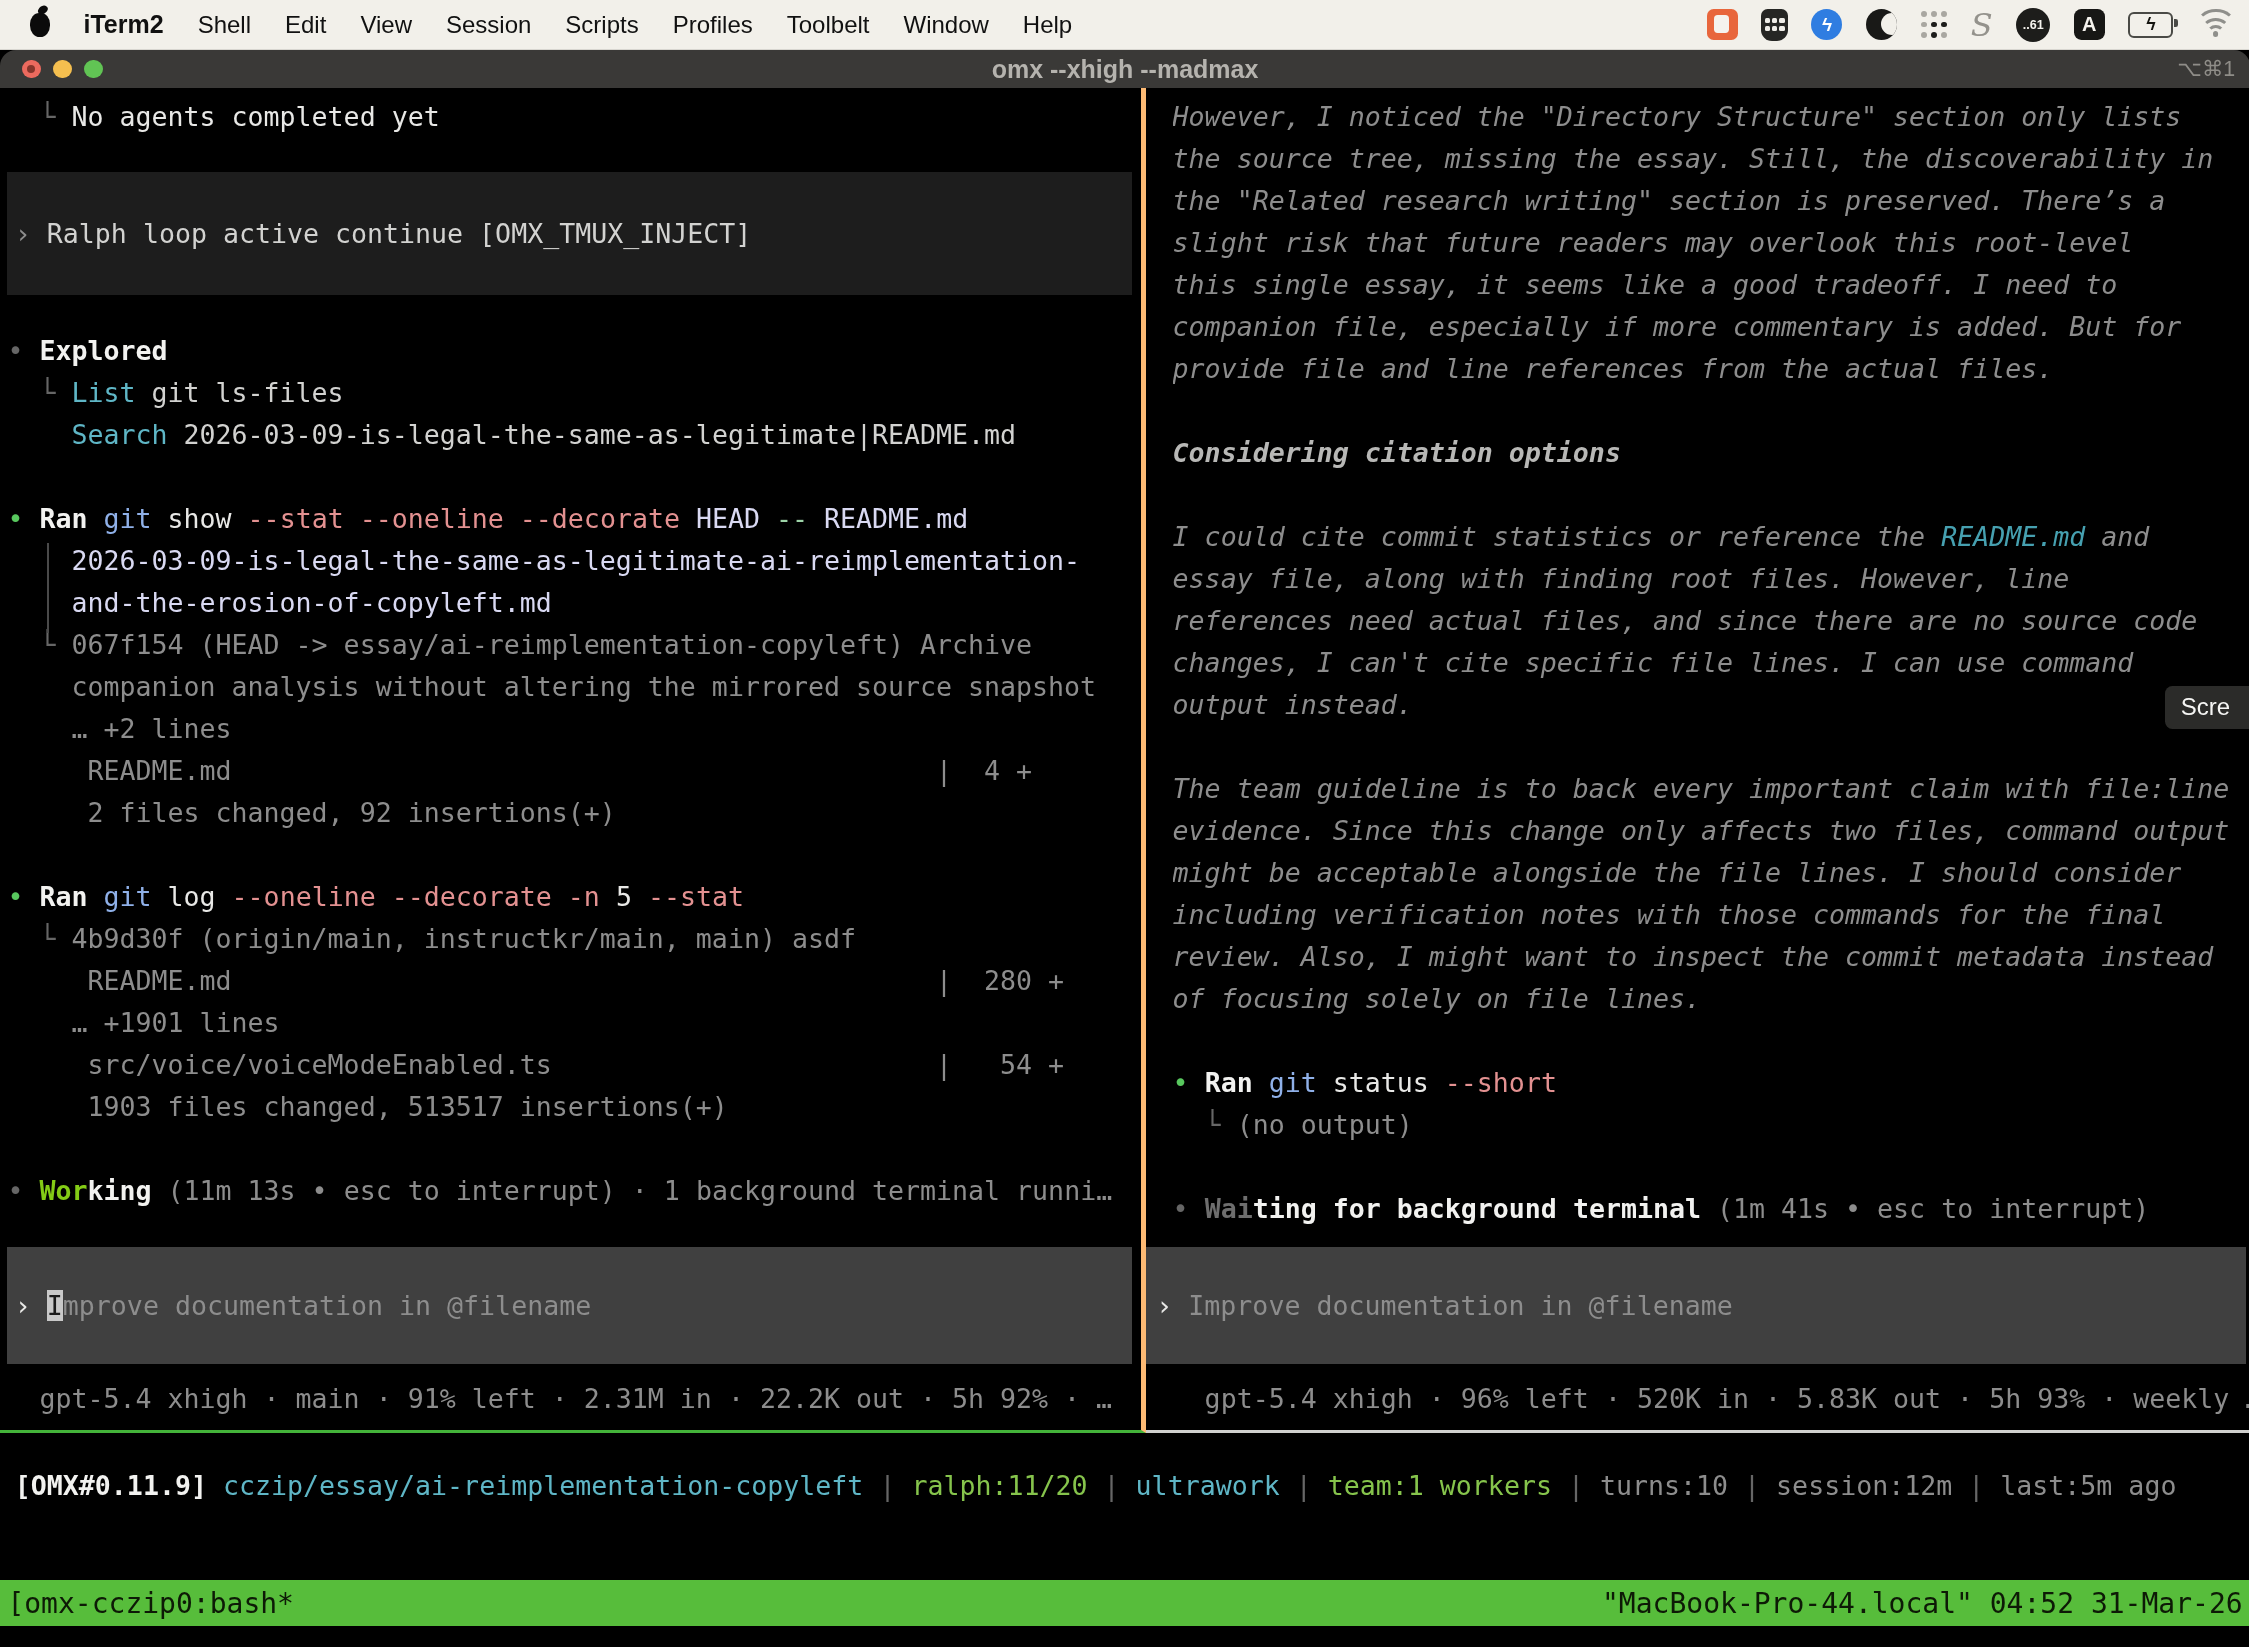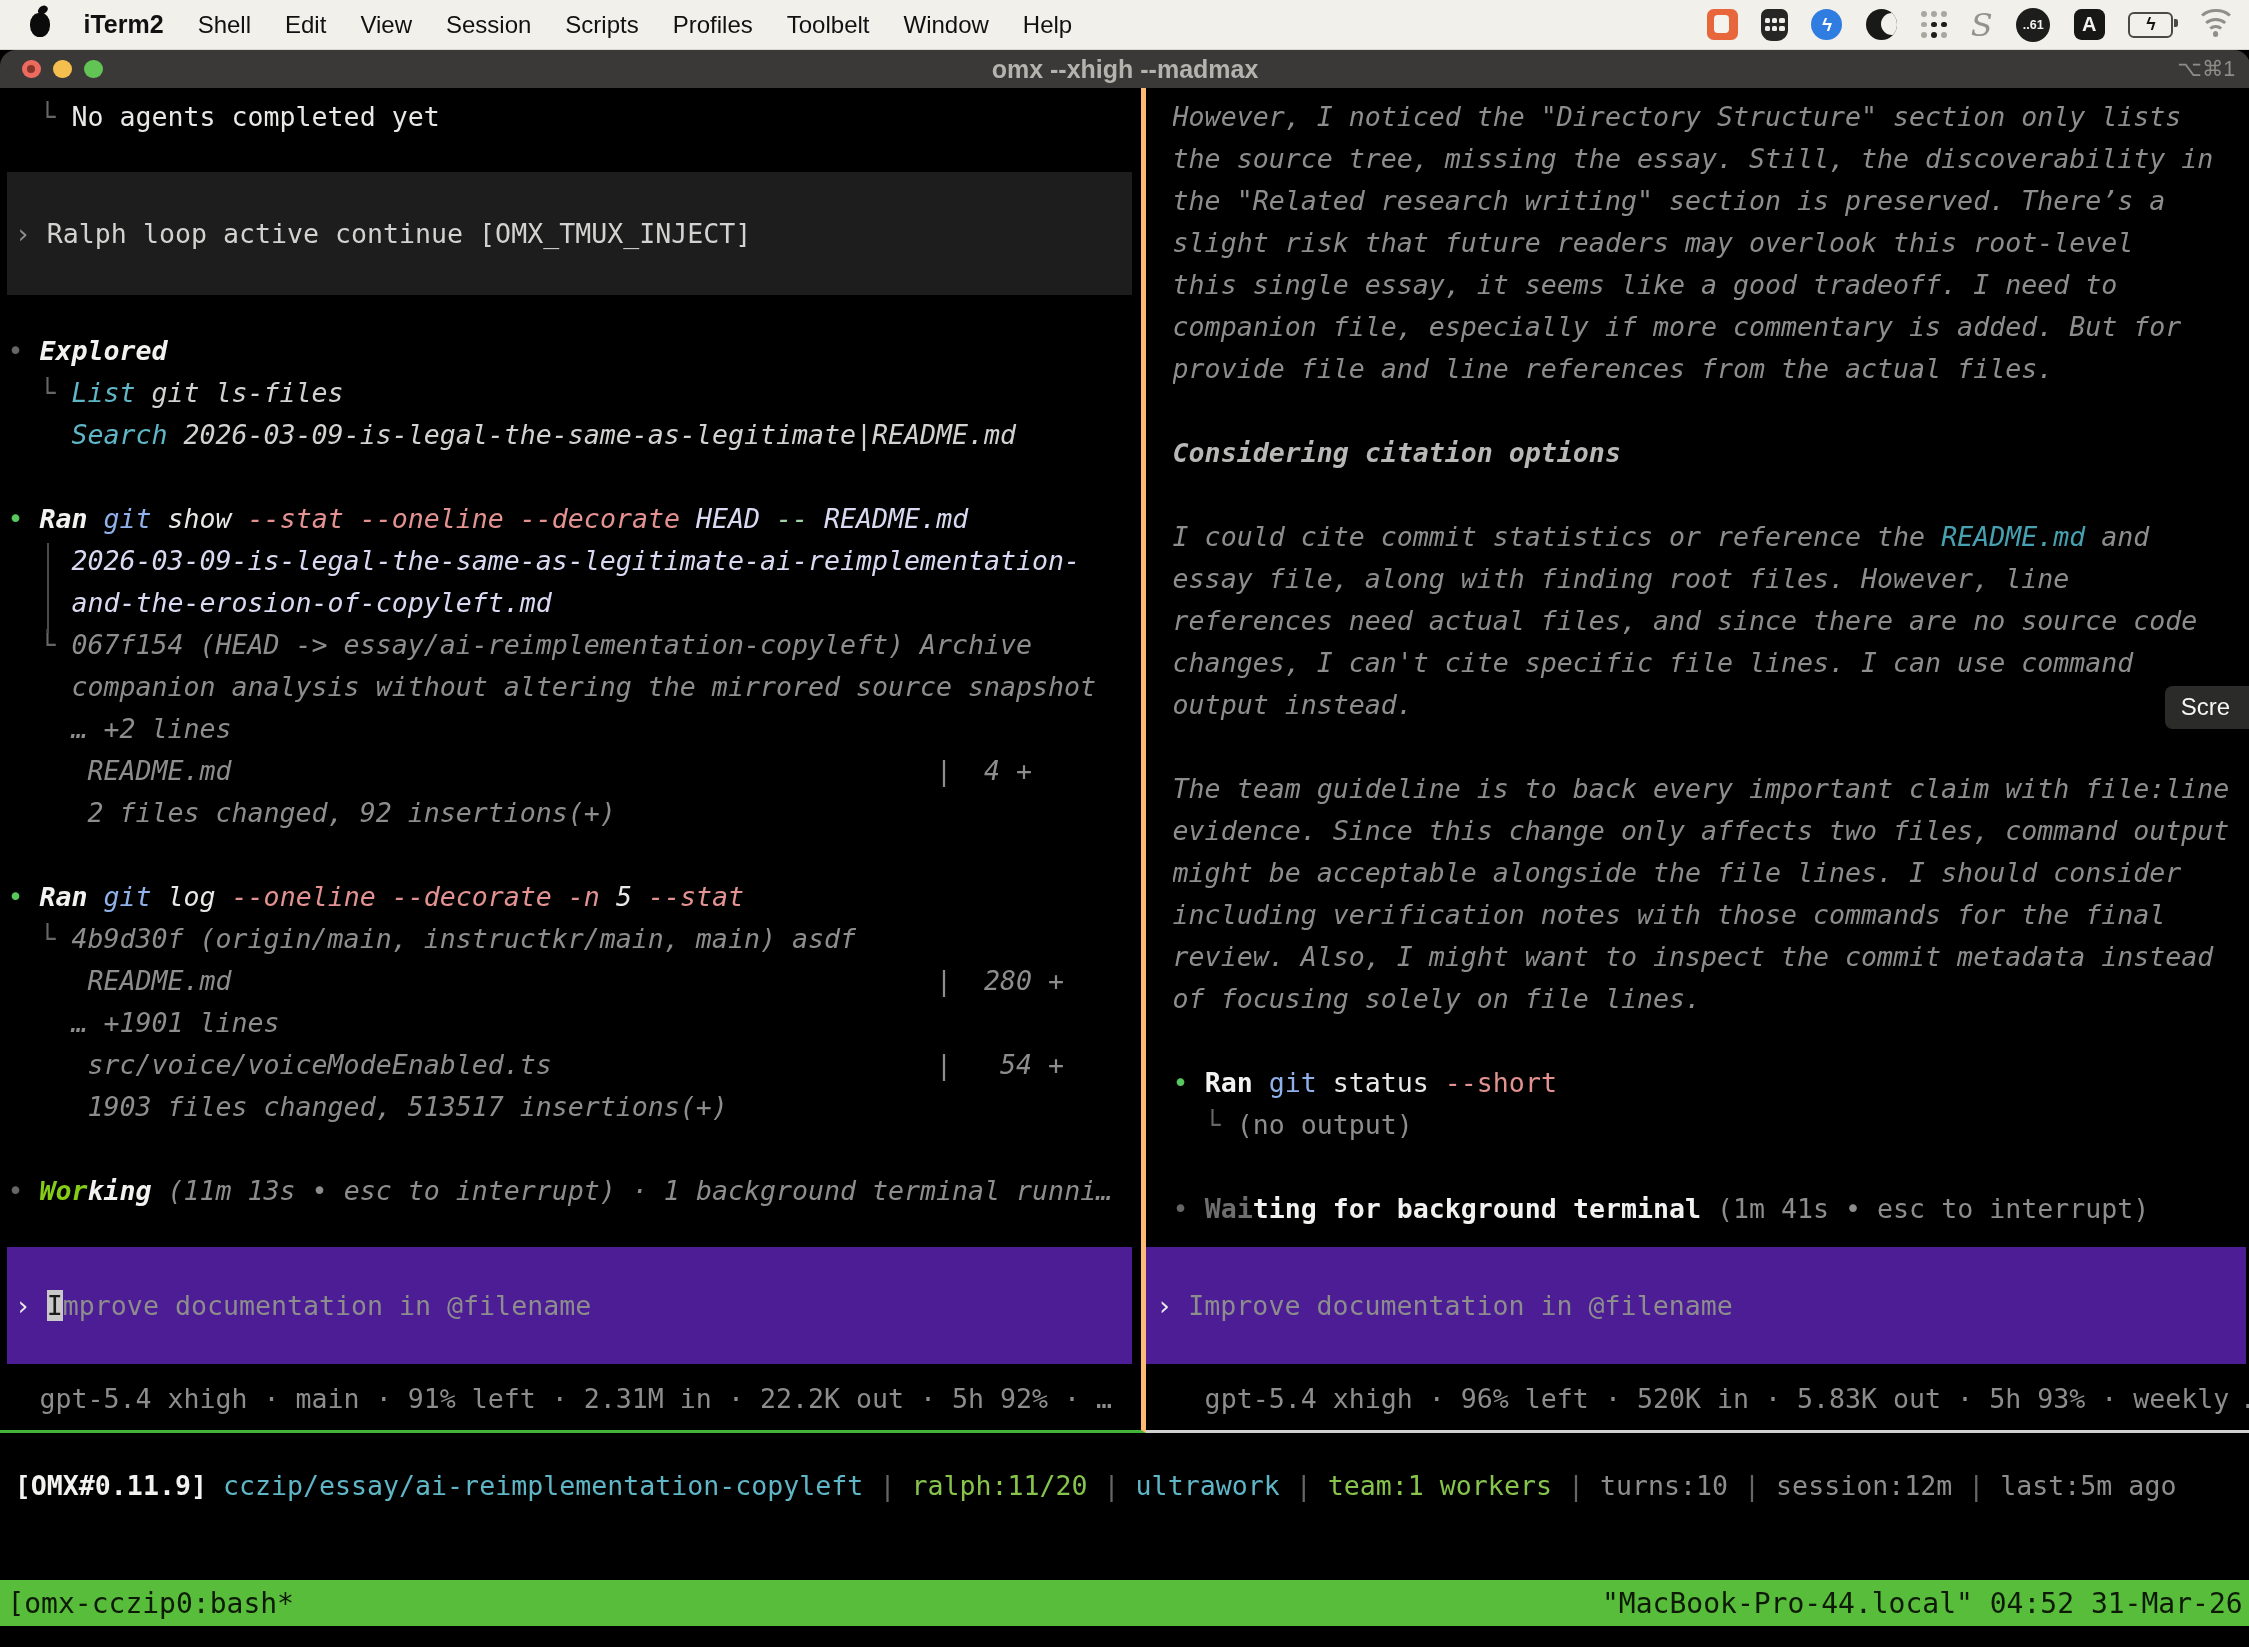--- a/index.html
+++ b/index.html
@@ -68,22 +68,22 @@
   .gB{color:#84cc16;font-weight:bold;}
   .dgB{color:#6e6e6e;font-weight:bold;}
   .cy{color:#5fb6c6;} .bl{color:#8fb0e8;} .pk{color:#e39191;}
   .lv{color:#d9d9f2;} .mg{color:#9ed4a8;} .gb{color:#58c85e;} .grn{color:#86c44c;}
   .git{color:#8d8d8d;font-style:italic;}
   .gbold{color:#b8b8b6;font-weight:bold;font-style:italic;}
   .tl{color:#46a0b0;font-style:italic;}
   .cur{background:#c9c9c9;color:#1b1b1b;}
 
   .ralph-box{background:#1d1d1d;height:123px;margin:34px 8.9px 0 0;display:flex;align-items:center;padding-left:7.4px;}
-  .sect{margin-top:35px;font-style:italic;}
-  .input-box{background:#4c1d95;height:117px;display:flex;align-items:center;}
+  .sect{margin-top:35px;}
+  .input-box{background:#404040;height:117px;display:flex;align-items:center;}
   .input-left{margin:35px 8.9px 0 0;padding-left:7.4px;}
   .input-right{margin:17px 4.4px 0 -26.6px;padding-left:10.3px;}
   .status-row{margin-top:14px;}
   .tree-line{position:absolute;left:47px;top:455px;width:2.2px;height:90px;background:#4a4a4a;}
 
   
   .omx-area{height:147px;padding:32px 0 0 14.8px;box-sizing:border-box;}
   .tmux-bar{height:46px;background:#57bd3b;color:#0d1a06;font-size:28px;display:flex;align-items:center;
     padding:0 7.4px;box-sizing:border-box;white-space:pre;}
   .tmux-right{margin-left:auto;}

